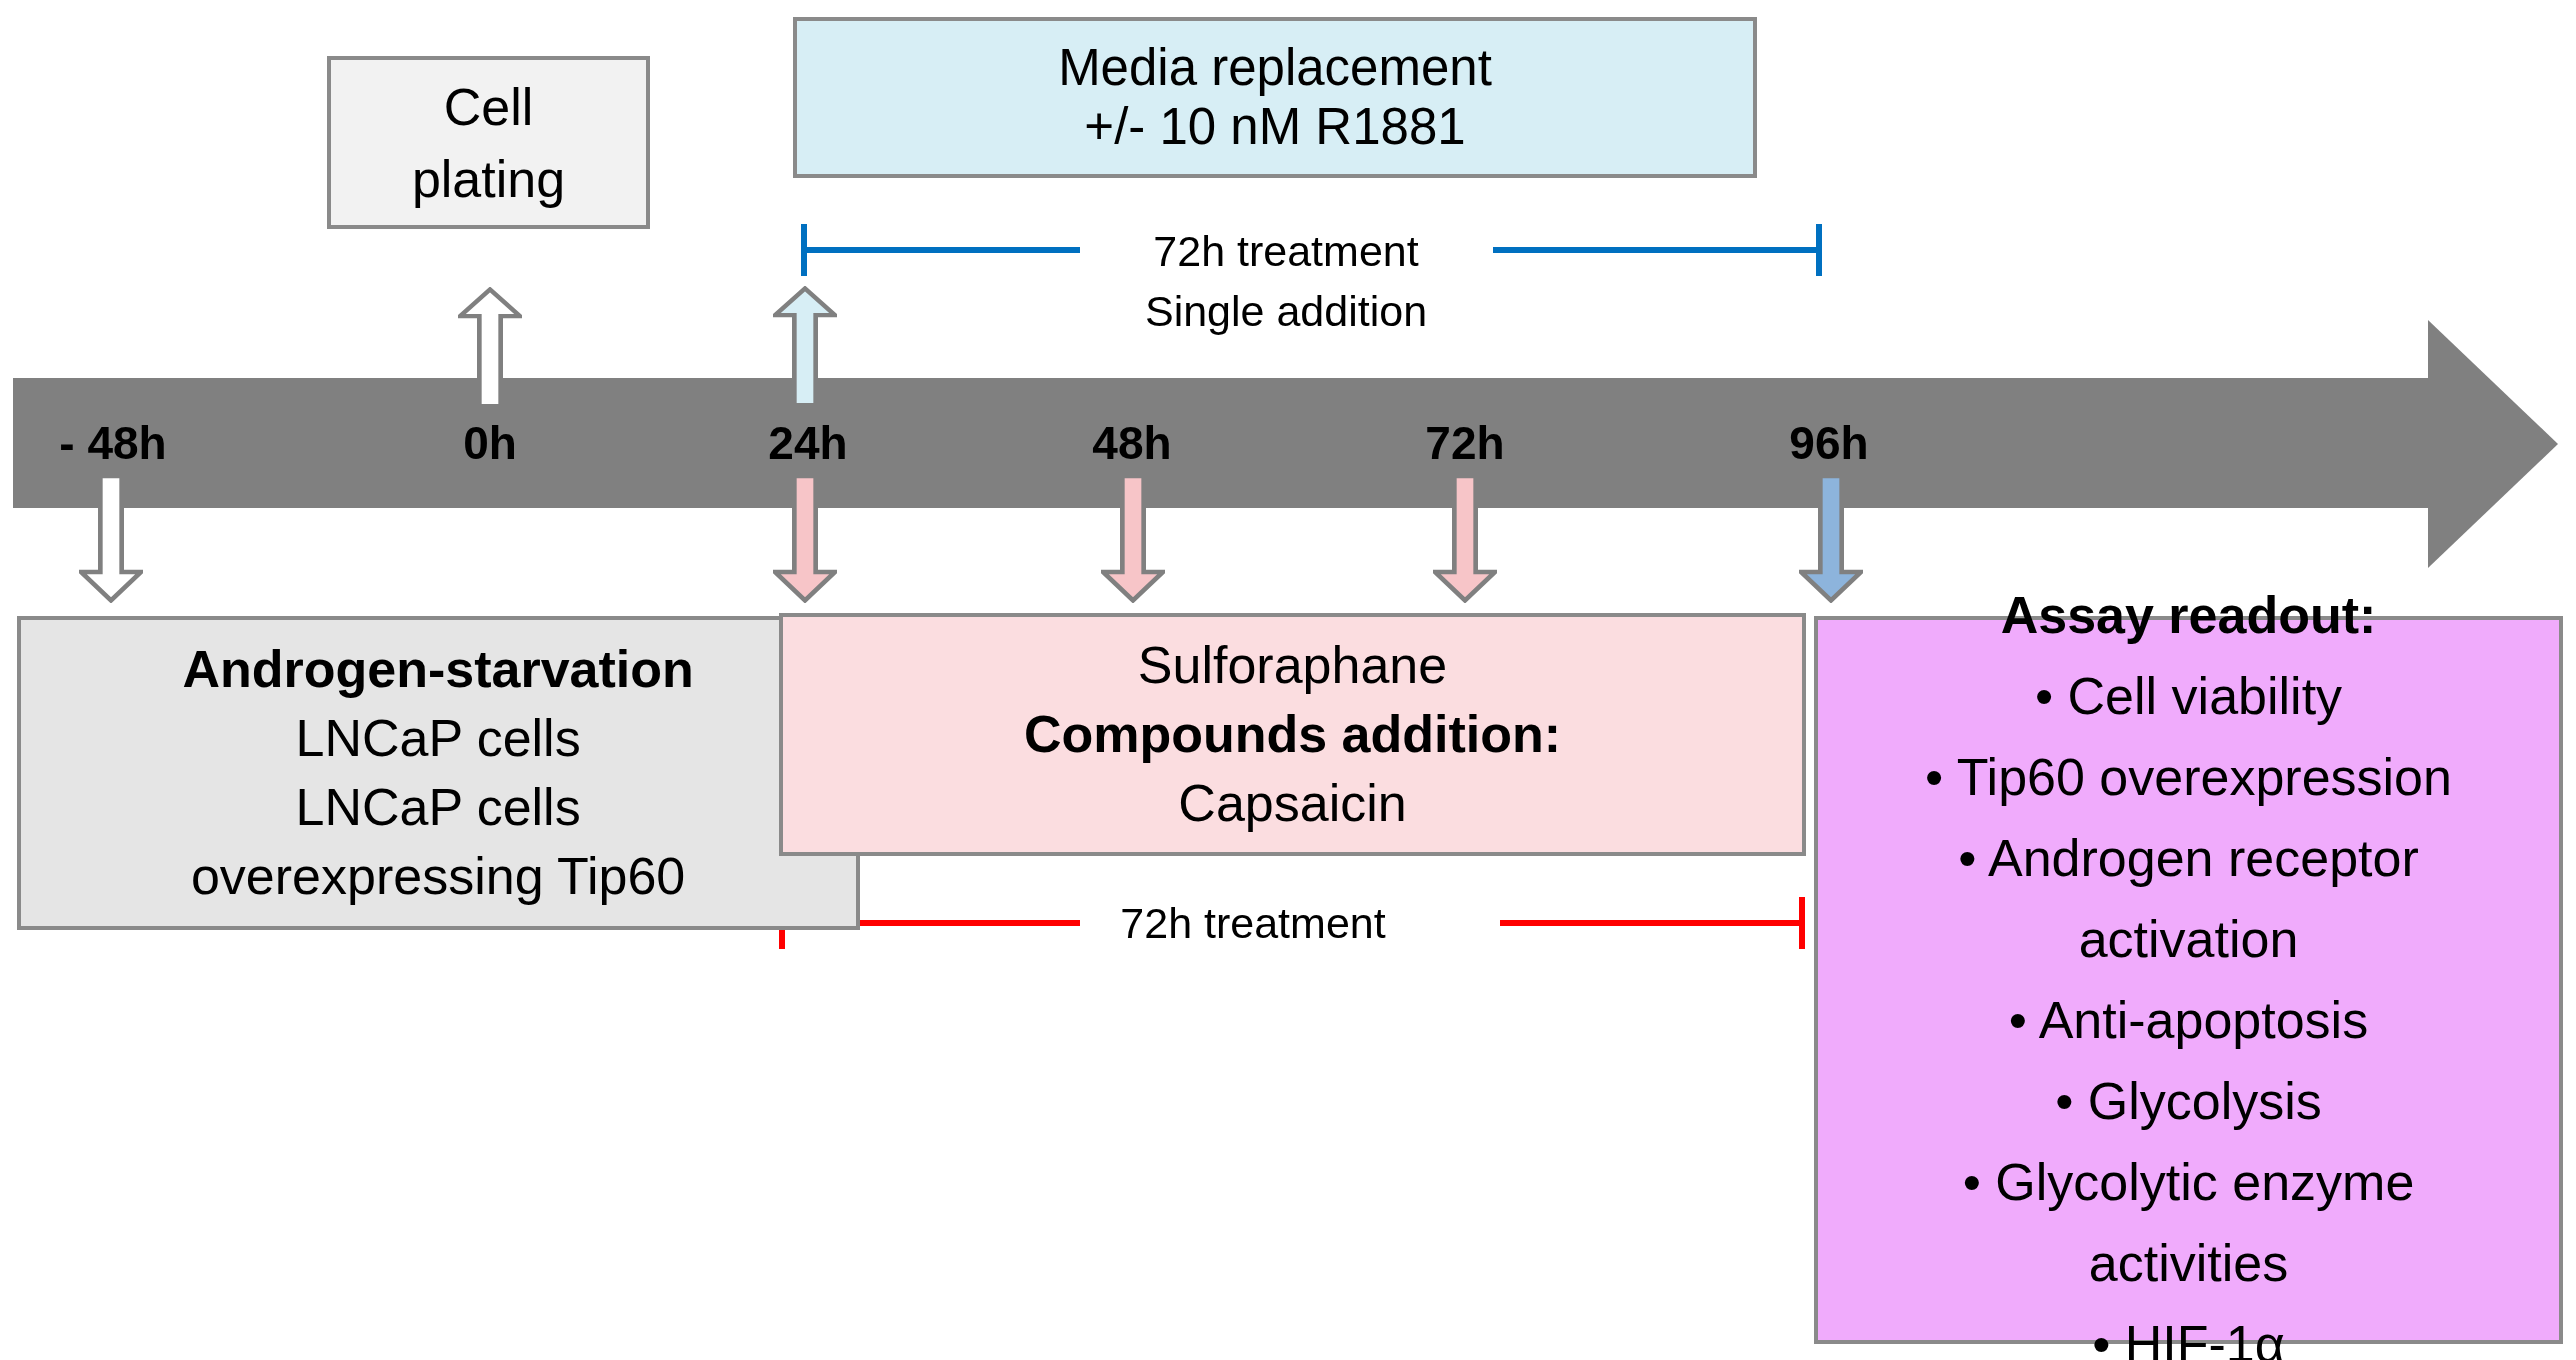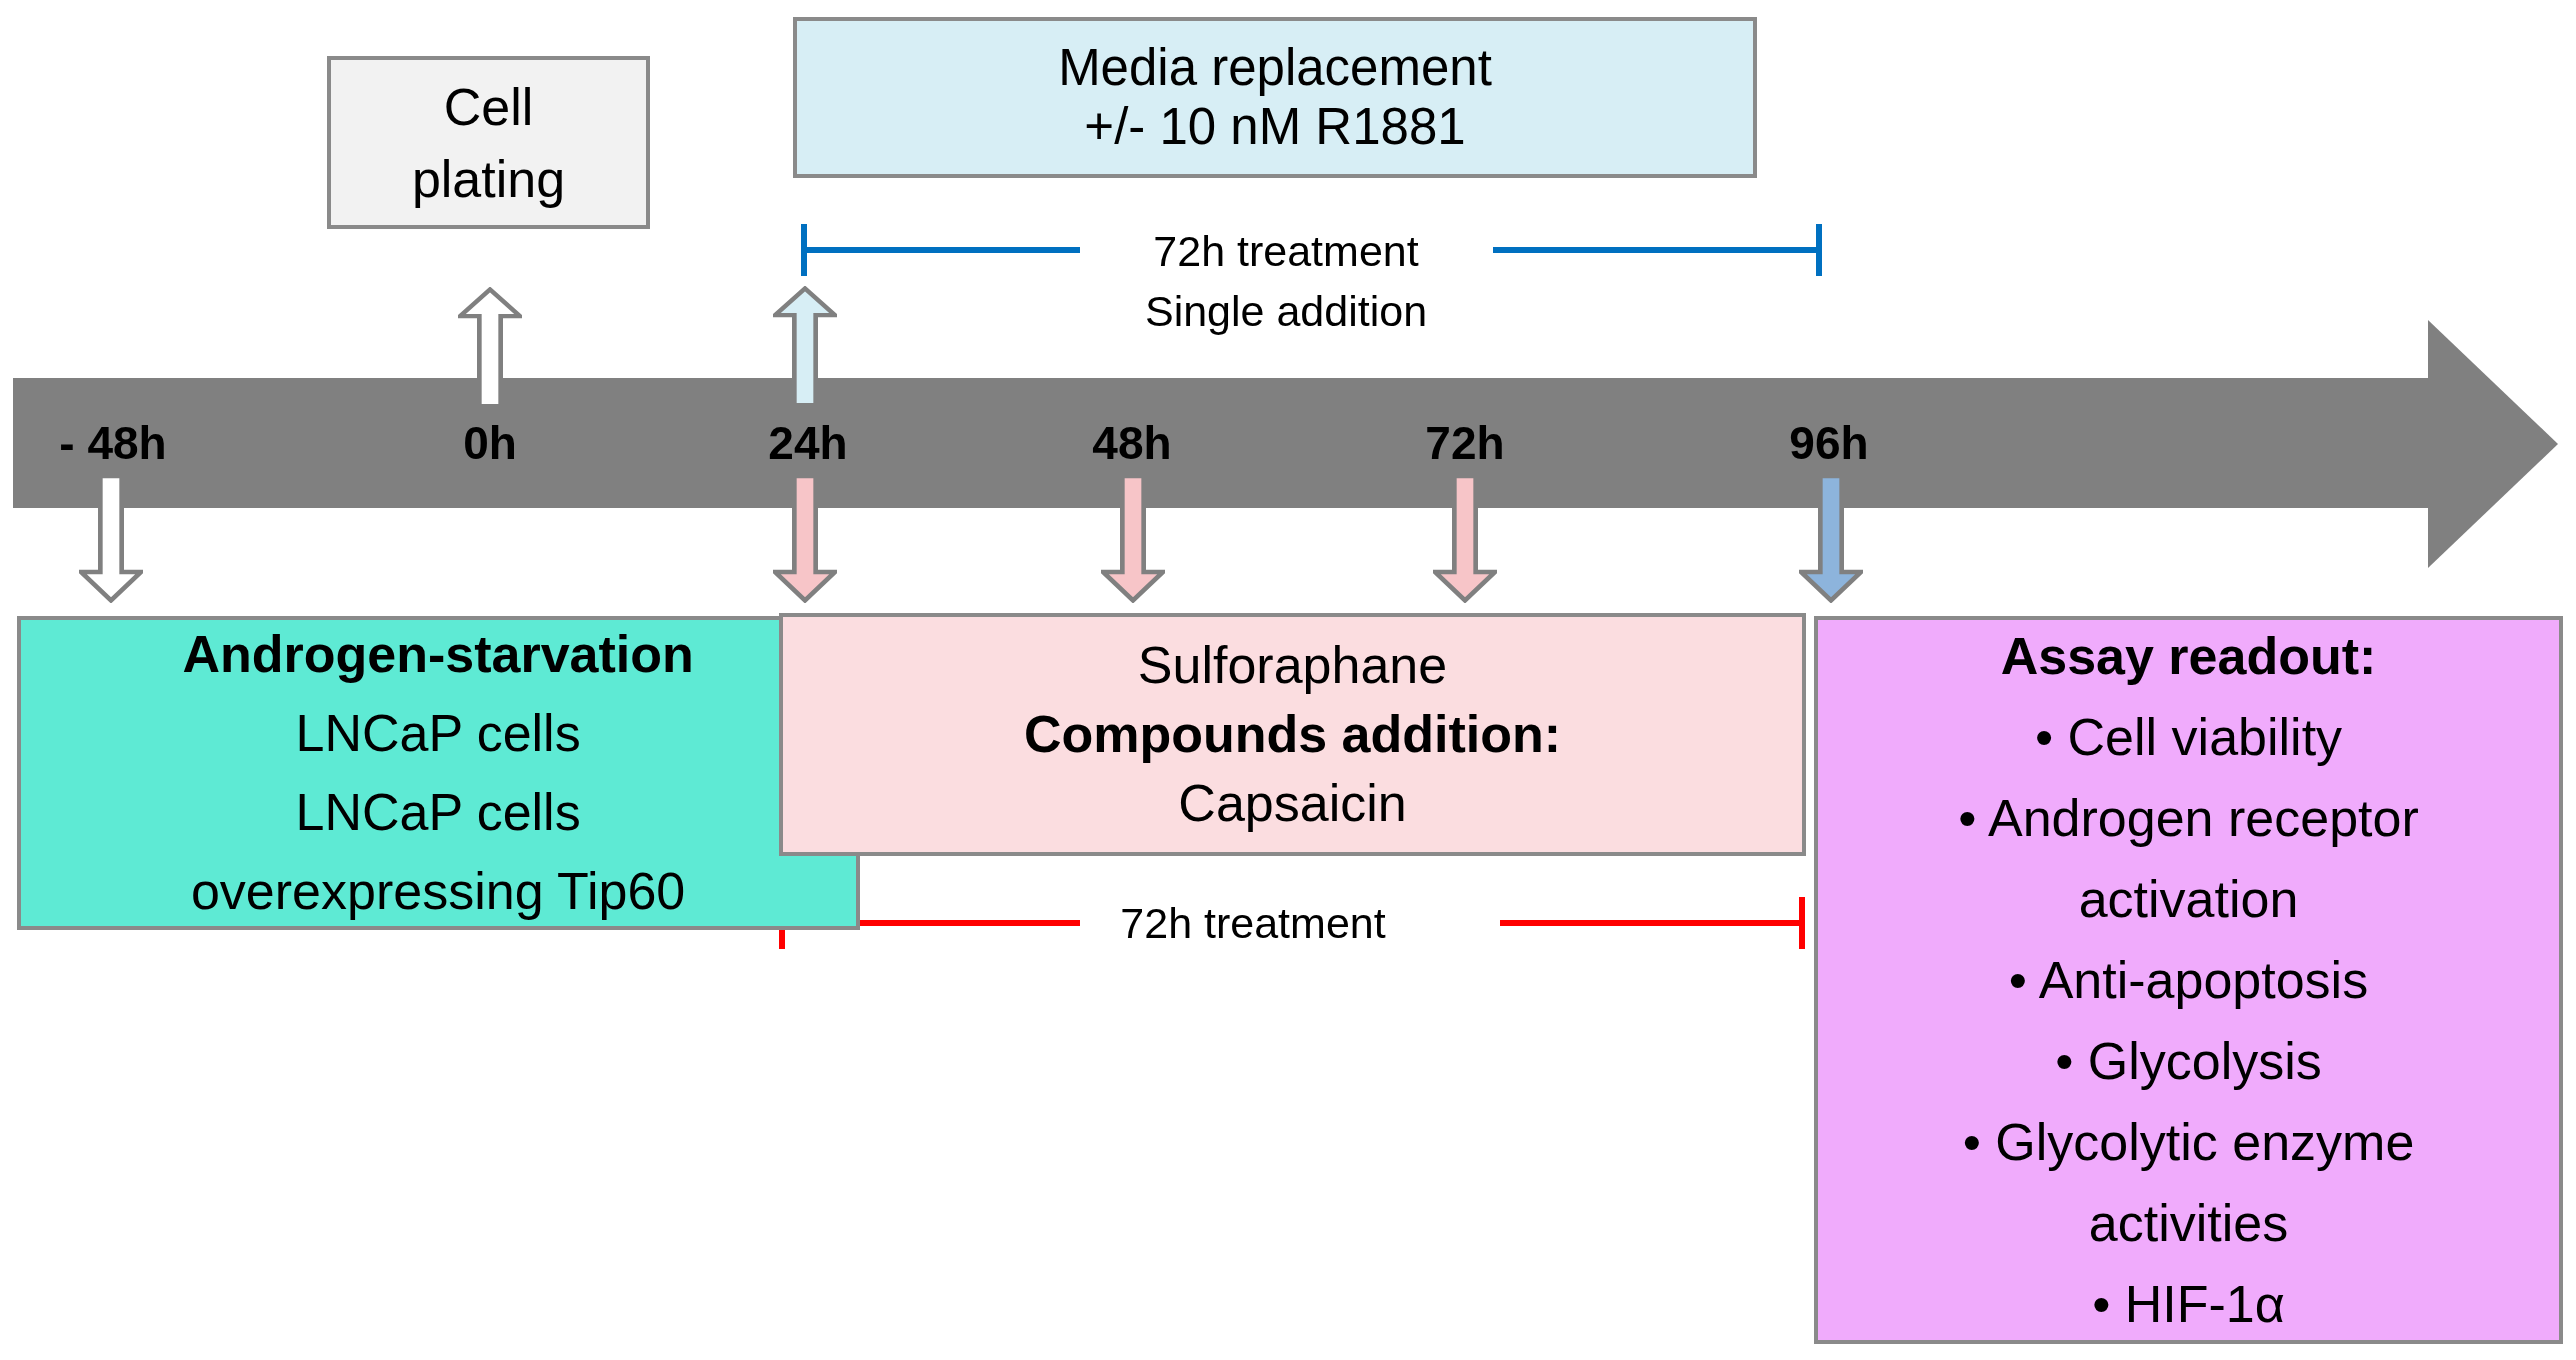--- a/index.html
+++ b/index.html
@@ -9,22 +9,22 @@
 
   
   .box{position:absolute;box-sizing:border-box;border:4.8px solid #8a8a8a;
        display:flex;flex-direction:column;justify-content:center;align-items:center;
        text-align:center;color:#000;}
   .box .bline{width:100%;}
   #box-cell-plating{left:327px;top:56px;width:323px;height:173px;background:#f2f2f2;
        font-size:52px;line-height:72px;}
   #box-media{left:793px;top:16.6px;width:964px;height:161px;background:#d7eef5;
        font-size:51px;line-height:59px;}
-  #box-androgen{left:16.6px;top:616px;width:843px;height:314px;background:#5eead4;
-       font-size:52px;line-height:69px;justify-content:space-between;}
+  #box-androgen{left:16.6px;top:616px;width:843px;height:314px;background:#e5e5e5;
+       font-size:52px;line-height:69px;}
   #box-compounds{left:779px;top:613px;width:1027px;height:243px;background:#fbdde0;
        font-size:52px;line-height:69px;}
   #box-assay{left:1814px;top:616px;width:749px;height:728px;background:#f0abfc;
        font-size:52px;line-height:69px;gap:12px;}
   .box .title{font-weight:bold;}
 
   
   #tl-bar{position:absolute;left:13px;top:378px;width:2417px;height:130px;background:#808080;}
   #tl-head{position:absolute;left:2428px;top:320px;width:0;height:0;
        border-top:124px solid transparent;border-bottom:124px solid transparent;
@@ -115,20 +115,21 @@
 
   <div class="box" id="box-compounds">
     <div class="bline">Sulforaphane</div>
     <div class="bline title">Compounds addition:</div>
     <div class="bline">Capsaicin</div>
   </div>
 
   <div class="box" id="box-assay">
     <div class="bline title">Assay readout:</div>
     <div class="bline">•  Cell viability</div>
+    <div class="bline">•  Tip60 overexpression</div>
     <div class="bline">•  Androgen receptor</div>
     <div class="bline">activation</div>
     <div class="bline">•  Anti-apoptosis</div>
     <div class="bline">•  Glycolysis</div>
     <div class="bline">•  Glycolytic enzyme</div>
     <div class="bline">activities</div>
     <div class="bline">•  HIF-1α</div>
   </div>
 
 </div>

